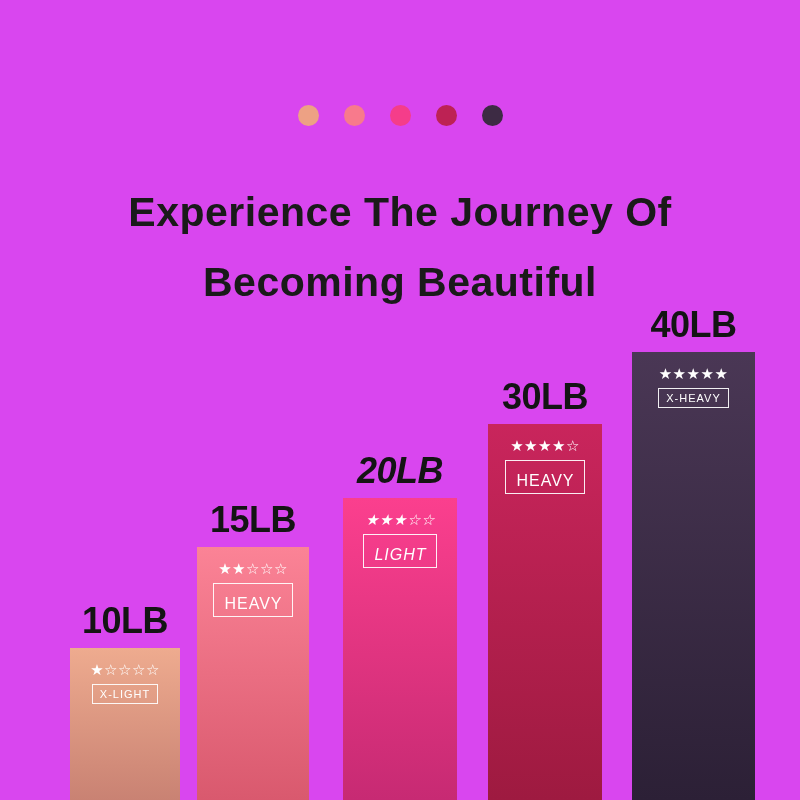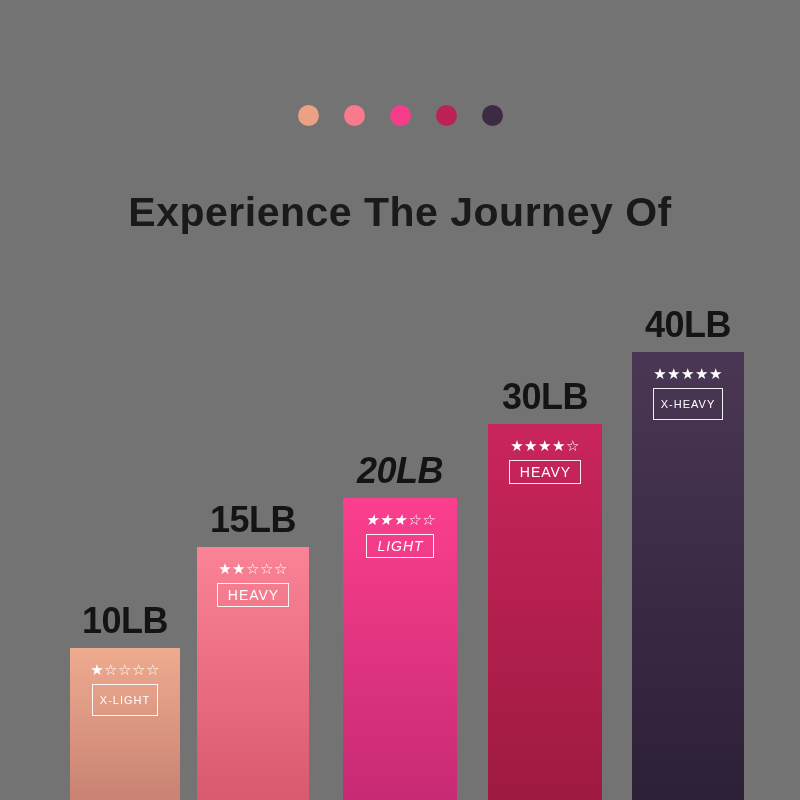--- a/index.html
+++ b/index.html
@@ -10,21 +10,21 @@
     width: 800px;
     height: 800px;
     background: #ffffff;
     font-family: "Liberation Sans", sans-serif;
     overflow: hidden;
   }
   .poster {
     position: relative;
     width: 800px;
     height: 800px;
-    background: #737373;
+    background: #d946ef;
   }
 
   
   .dot-row {
     position: absolute;
     top: 105px;
     left: 0;
     width: 800px;
     display: flex;
     justify-content: center;
@@ -103,43 +103,44 @@
     display: flex;
     gap: 2px;
     font-size: 15px;
     line-height: 1;
     color: #ffffff;
     letter-spacing: 0.5px;
   }
   .badge {
     border: 1.5px solid rgba(255,255,255,0.92);
     color: #ffffff;
-    font-size: 14px;
+    font-size: 16px;
     font-weight: normal;
     letter-spacing: 1px;
-    padding: 3px 9px 3px 10px;
+    padding: 11px 9px 3px 10px;
     white-space: nowrap;
   }
-  .badge.small { font-size: 11px; padding: 9px 7px; }
+  .badge.small { font-size: 11px; padding: 3px 7px; }
 </style>
 </head>
 <body>
 
 <div class="poster">
 
   <div class="dot-row">
     <span class="dot" style="background: rgb(237, 161, 132);"></span>
     <span class="dot" style="background: rgb(248, 122, 140);"></span>
     <span class="dot" style="background: rgb(245, 61, 138);"></span>
     <span class="dot" style="background: rgb(189, 34, 84);"></span>
     <span class="dot" style="background: rgb(61, 43, 68);"></span>
   </div>
 
   <h1 class="headline">
     <span class="line">Experience The Journey Of</span>
+    <span class="line">Becoming Beautiful</span>
   </h1>
 
   <div class="chart" id="chart-root">
       <div class="bar-col" style="left: 70px; width: 110px; height: 152px;">
         <div class="bar-value">10LB</div>
         <div class="bar">
           <div class="bar-inner" style="background: linear-gradient(rgb(238, 171, 143) 0%, rgb(201, 130, 115) 100%);"></div>
           <div class="bar-meta">
             <div class="stars">★☆☆☆☆</div>
             <div class="badge small">X-LIGHT</div>
@@ -169,21 +170,21 @@
       <div class="bar-col" style="left: 488px; width: 114px; height: 376px;">
         <div class="bar-value">30LB</div>
         <div class="bar">
           <div class="bar-inner" style="background: linear-gradient(rgb(201, 37, 92) 0%, rgb(158, 26, 64) 100%);"></div>
           <div class="bar-meta">
             <div class="stars">★★★★☆</div>
             <div class="badge">HEAVY</div>
           </div>
         </div>
       </div>
-      <div class="bar-col" style="left: 632px; width: 112px; height: 448px;">
+      <div class="bar-col" style="left: 632px; width: 123px; height: 448px;">
         <div class="bar-value">40LB</div>
         <div class="bar">
           <div class="bar-inner" style="background: linear-gradient(rgb(74, 55, 85) 0%, rgb(44, 32, 54) 100%);"></div>
           <div class="bar-meta">
             <div class="stars">★★★★★</div>
             <div class="badge small">X-HEAVY</div>
           </div>
         </div>
       </div>
     </div>

